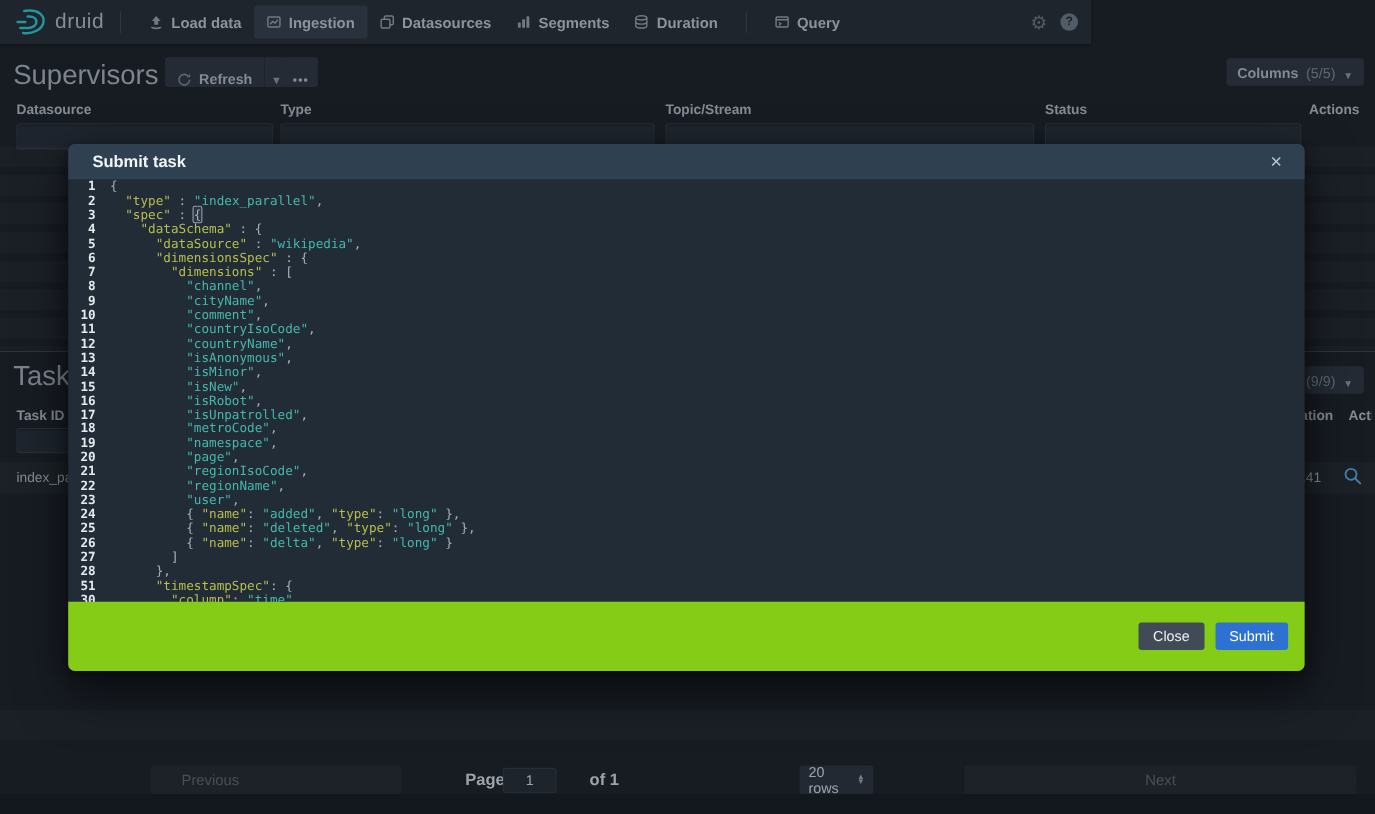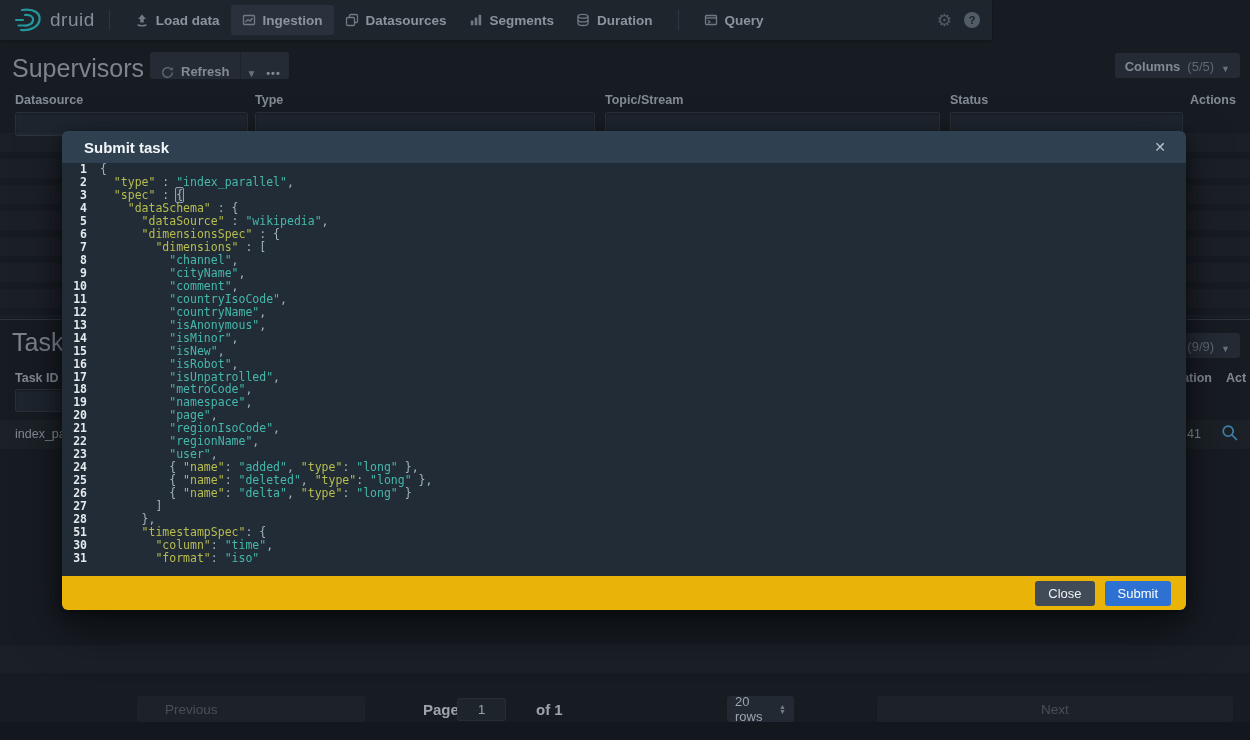--- a/index.html
+++ b/index.html
@@ -108,22 +108,22 @@
     font-family:"DejaVu Sans Mono", monospace; font-size:11.5px; cursor:text;
   }
   .ed-row { display:flex; height:12.97px; line-height:12.97px; white-space:pre; }
   .ed-gutter { width:34px; text-align:right; padding-right:9px; color:#e3e9ed; flex:none; font-weight:700; }
   .ed-code { padding-left:4px; }
   .tok-key  { color:#b8bd4f; }
   .tok-str  { color:#45b8ac; }
   .tok-punc { color:#a3b2bf; }
   .tok-cursor { color:#a3b2bf; outline:1px solid #8fa0b0; border-radius:1px; background:rgba(255,255,255,.05); }
   .modal-footer {
-    position:absolute; bottom:0; left:0; width:1124px; height:34px;
-    background:#eab308; border-radius:0 0 6px 6px;
+    position:absolute; bottom:0; left:0; width:1124px; height:63px;
+    background:#84cc16; border-radius:0 0 6px 6px;
     display:flex; align-items:center; justify-content:flex-end; gap:10px; padding-right:15px;
   }
   .btn-close { height:25px; padding:0 13px; background:#404b57; border:none; border-radius:3px; color:#eef2f5; font-size:13px; cursor:pointer; }
   .btn-submit { height:25px; padding:0 13px; background:#2d72d2; border:none; border-radius:3px; color:#ffffff; font-size:13px; cursor:pointer; }
 
   svg { display:block; }
 </style>
 </head>
 <body>
 

